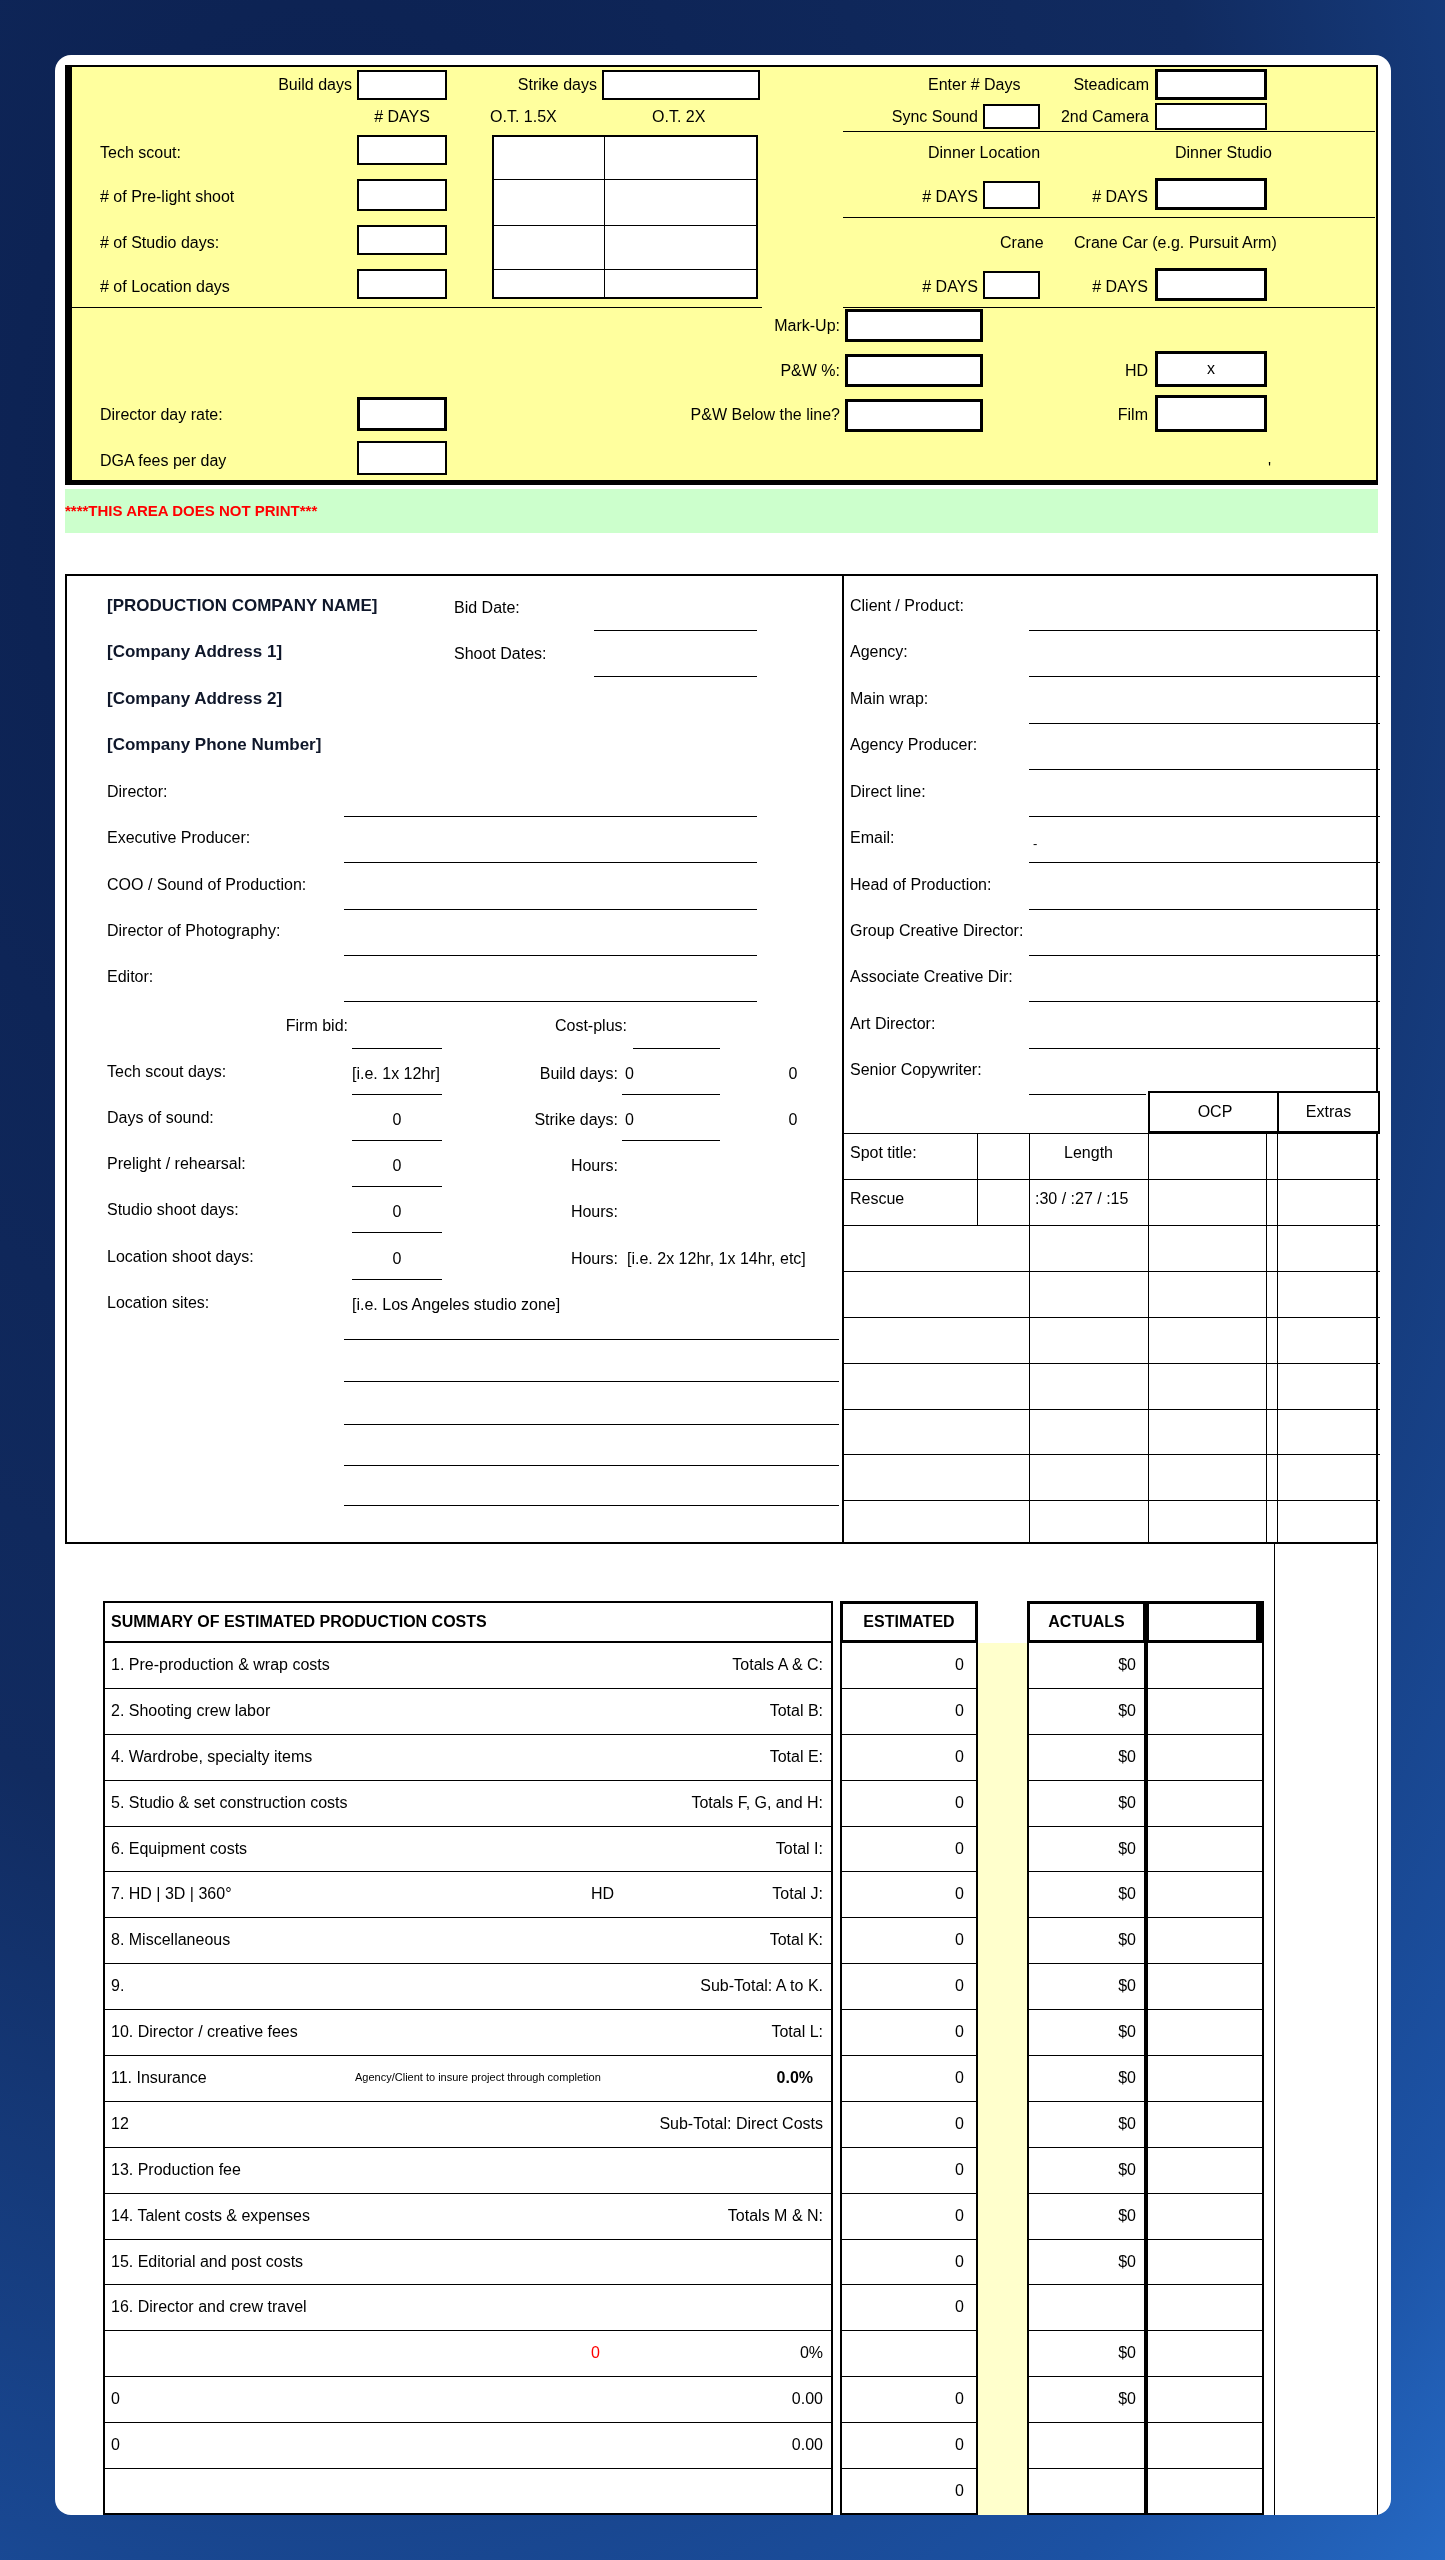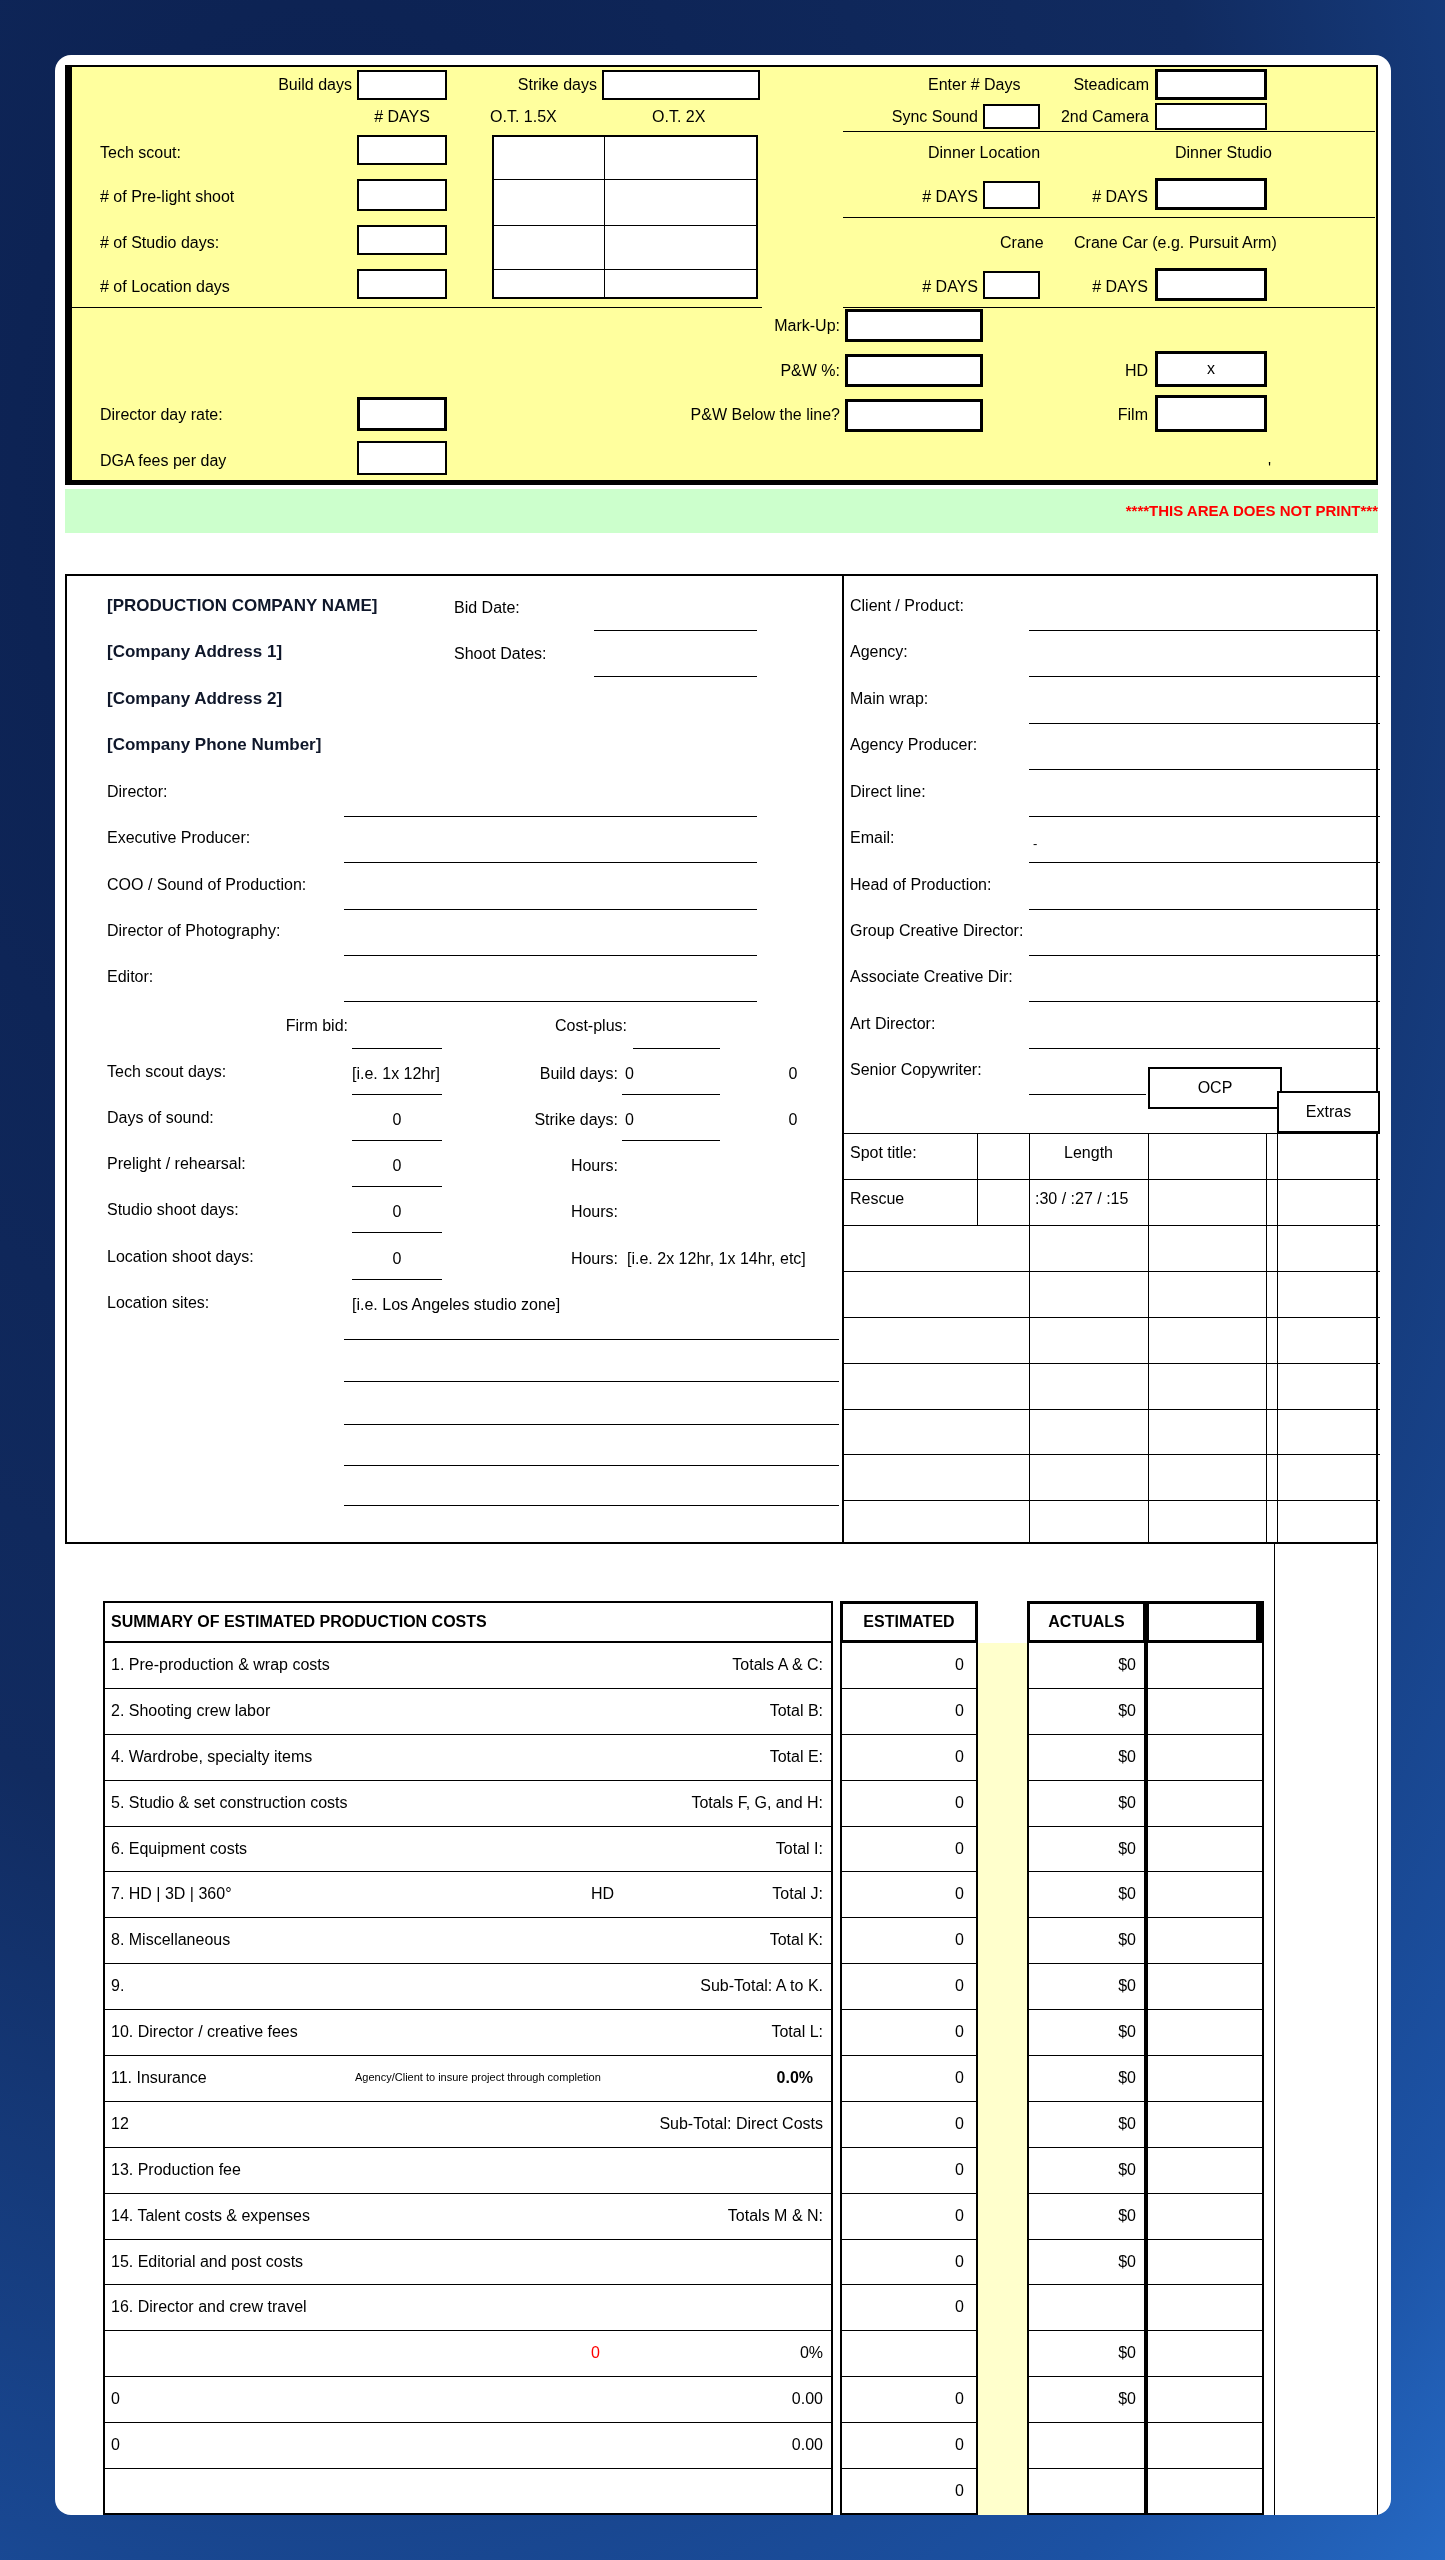--- a/index.html
+++ b/index.html
@@ -6,21 +6,21 @@
   html,body{width:1445px;height:2560px}
   body{
     background:radial-gradient(140% 120% at 22% 18%, #0b1f4e 0%, #112b60 45%, #1c52a4 78%, #3184e8 100%);
     font-family:"Liberation Sans",sans-serif;
     position:relative;overflow:hidden;
   }
   .page{position:absolute;left:55px;top:55px;width:1336px;height:2460px;background:#fff;border-radius:16px;overflow:hidden}
   .yellowpanel{position:absolute;left:10px;top:10px;width:1313px;height:420px;background:#ffff9e;
     border:2px solid #000;border-left:7px solid #000;border-bottom:5px solid #000}
   .banner{position:absolute;left:10px;top:434px;width:1313px;height:44px;background:#ccffcc;color:#ff0000;
-    font-weight:bold;font-size:15px;text-align:right;line-height:44px}
+    font-weight:bold;font-size:15px;text-align:left;line-height:44px}
   .info{position:absolute;left:10px;top:519px;width:1313px;height:970px;border:2px solid #000;background:#fff}
   .summary{position:absolute;left:48px;top:1546px;width:1275px;height:914px;overflow:hidden}
 
   .lbl{position:absolute;font-size:16px;line-height:20px;white-space:nowrap;color:#000}
   .b{font-weight:bold}.gray{color:#0f172a}.r{text-align:right}.c{text-align:center}.red{color:#ff0000}
   .line{position:absolute;border-top:1px solid #000;height:0}
   .vline{position:absolute;border-left:1px solid #000;width:0}
   .w2{border-left-width:2px}
   .wbox{position:absolute;background:#fff;border:2px solid #000}
   .thk{border-width:3px}
@@ -205,21 +205,21 @@
     <div class="line" style="left:962px;top:333px;width:351px"></div>
     <span class="lbl" style="left:783px;top:345px">Group Creative Director:</span>
     <div class="line" style="left:962px;top:379px;width:351px"></div>
     <span class="lbl" style="left:783px;top:391px">Associate Creative Dir:</span>
     <div class="line" style="left:962px;top:425px;width:351px"></div>
     <span class="lbl" style="left:783px;top:438px">Art Director:</span>
     <div class="line" style="left:962px;top:472px;width:351px"></div>
     <span class="lbl" style="left:783px;top:484px">Senior Copywriter:</span>
     <div class="line" style="left:962px;top:518px;width:117px"></div>
 
-    <div class="wbox" style="left:1081px;top:491px;width:134px;height:42px;text-align:center;line-height:38px;font-size:16px">OCP</div>
+    <div class="wbox" style="left:1081px;top:515px;width:134px;height:42px;text-align:center;line-height:38px;font-size:16px">OCP</div>
     <div class="wbox" style="left:1210px;top:515px;width:103px;height:42px;text-align:center;line-height:38px;font-size:16px">Extras</div>
 
     <span class="lbl" style="left:783px;top:567px">Spot title:</span>
     <span class="lbl c" style="left:962px;top:567px;width:119px">Length</span>
     <span class="lbl" style="left:783px;top:613px">Rescue</span>
     <span class="lbl" style="left:968px;top:613px">:30 / :27 / :15</span>
 
     <div class="vline" style="left:910px;top:557px;height:92px"></div>
     <div class="vline" style="left:962px;top:557px;height:409px"></div>
     <div class="vline" style="left:1081px;top:557px;height:409px"></div>

